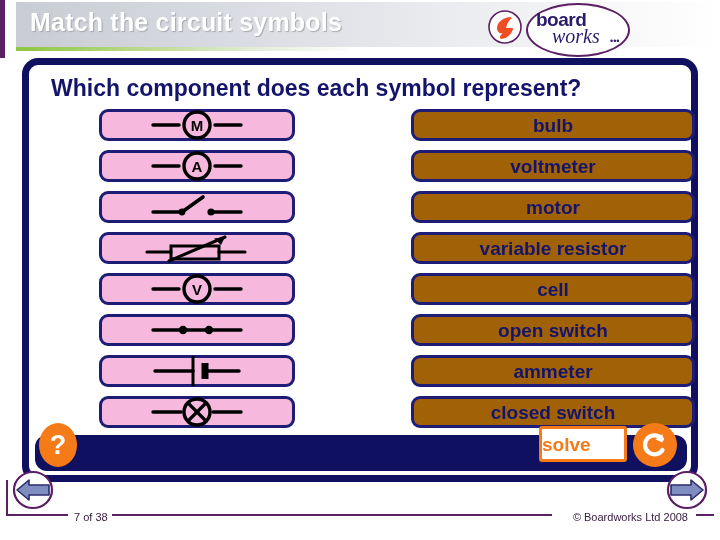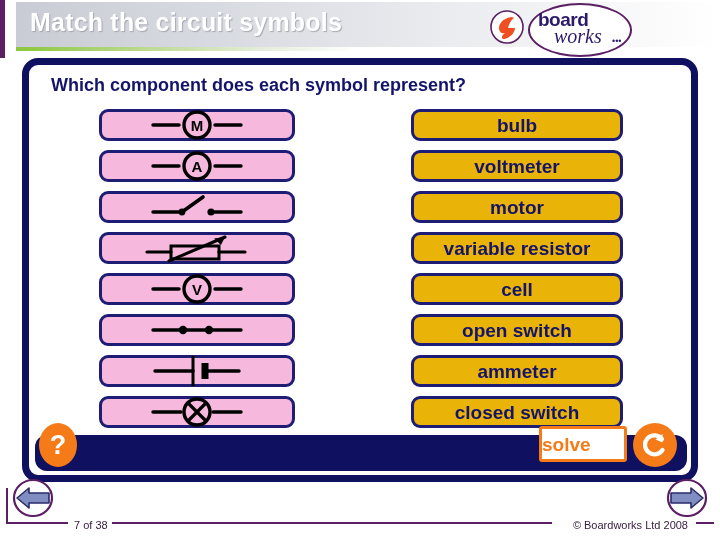--- a/index.html
+++ b/index.html
@@ -12,21 +12,21 @@
     background: #ffffff;
     font-family: "Liberation Sans", sans-serif;
     overflow: hidden;
     position: relative;
   }
 
   
   #header {
     position: absolute;
     left: 0; top: 0;
-    width: 632px; height: 58px;
+    width: 632px; height: 58px; padding-left: 8px;
   }
   #header-left-bar {
     position: absolute;
     left: 0; top: 0;
     width: 5px; height: 58px;
     background: #5b1f63;
   }
   #header-band {
     position: absolute;
     left: 16px; top: 2px;
@@ -52,21 +52,21 @@
   #header-greenline-tail {
     position: absolute;
     left: 356px; top: 47px;
     width: 364px; height: 4px;
     background: #ffffff;
   }
 
   
   #logo-wrap {
     position: absolute;
-    right: 2px; top: 2px;
+    right: 12px; top: 2px;
     width: 140px; height: 52px;
   }
   #logo-flash {
     position: absolute;
     left: 0px; top: 8px;
     width: 34px; height: 34px;
   }
   #logo-ellipse {
     position: absolute;
     left: 38px; top: 1px;
@@ -106,21 +106,21 @@
     left: 22px; top: 58px;
     width: 676px; height: 424px;
     background: #ffffff;
     border: 7px solid #101060;
     border-radius: 16px;
     box-sizing: border-box;
   }
   #panel-question {
     position: absolute;
     left: 22px; top: 10px;
-    font-size: 18px;
+    font-size: 23px;
     font-weight: bold;
     color: #14146b;
     white-space: nowrap;
   }
 
   
   #col-symbols {
     position: absolute;
     left: 70px; top: 44px;
     width: 196px;
@@ -136,24 +136,24 @@
     width: 196px;
     height: 32px;
     margin-bottom: 9px;
     background: #f6b8dd;
     border: 3px solid #1d1d75;
     border-radius: 9px;
     box-sizing: border-box;
   }
   .lbl-card {
     position: relative;
-    width: 212px;
+    width: 284px;
     height: 32px;
     margin-bottom: 9px;
-    background: #eab308;
+    background: #a16207;
     border: 3px solid #1d1d75;
     border-radius: 9px;
     box-sizing: border-box;
     display: flex;
     align-items: center;
     justify-content: center;
   }
   .lbl-text {
     font-size: 19px;
     font-weight: bold;
@@ -222,21 +222,21 @@
     border-radius: 50%;
     background: #f47b18;
     display: flex;
     align-items: center;
     justify-content: center;
   }
 
   
   #footer {
     position: absolute;
-    left: 0; bottom: 4px;
+    left: 0; bottom: 12px;
     width: 720px; height: 76px; border-radius: 21px;
   }
   #footer-rule-left {
     position: absolute;
     left: 6px; bottom: 12px;
     width: 62px; height: 2px;
     background: #5b1f63;
   }
   #footer-rule-mid {
     position: absolute;

